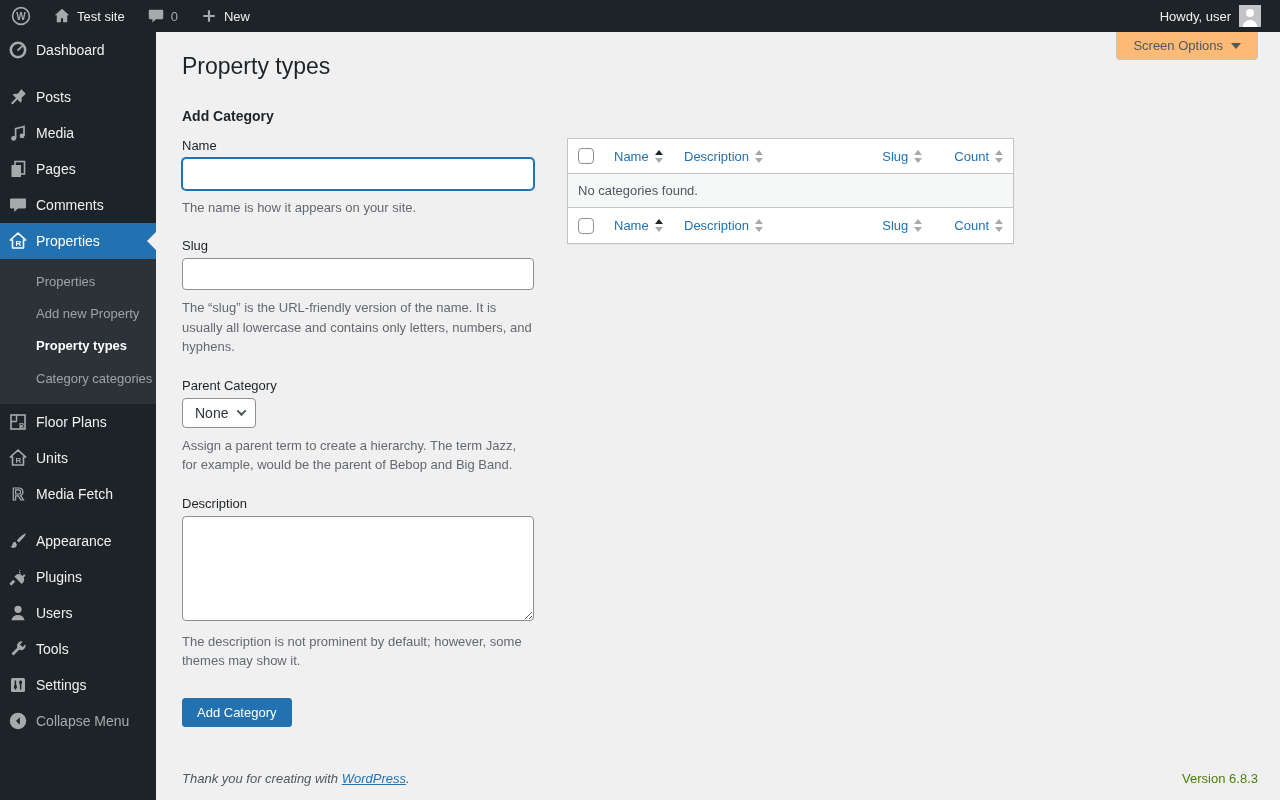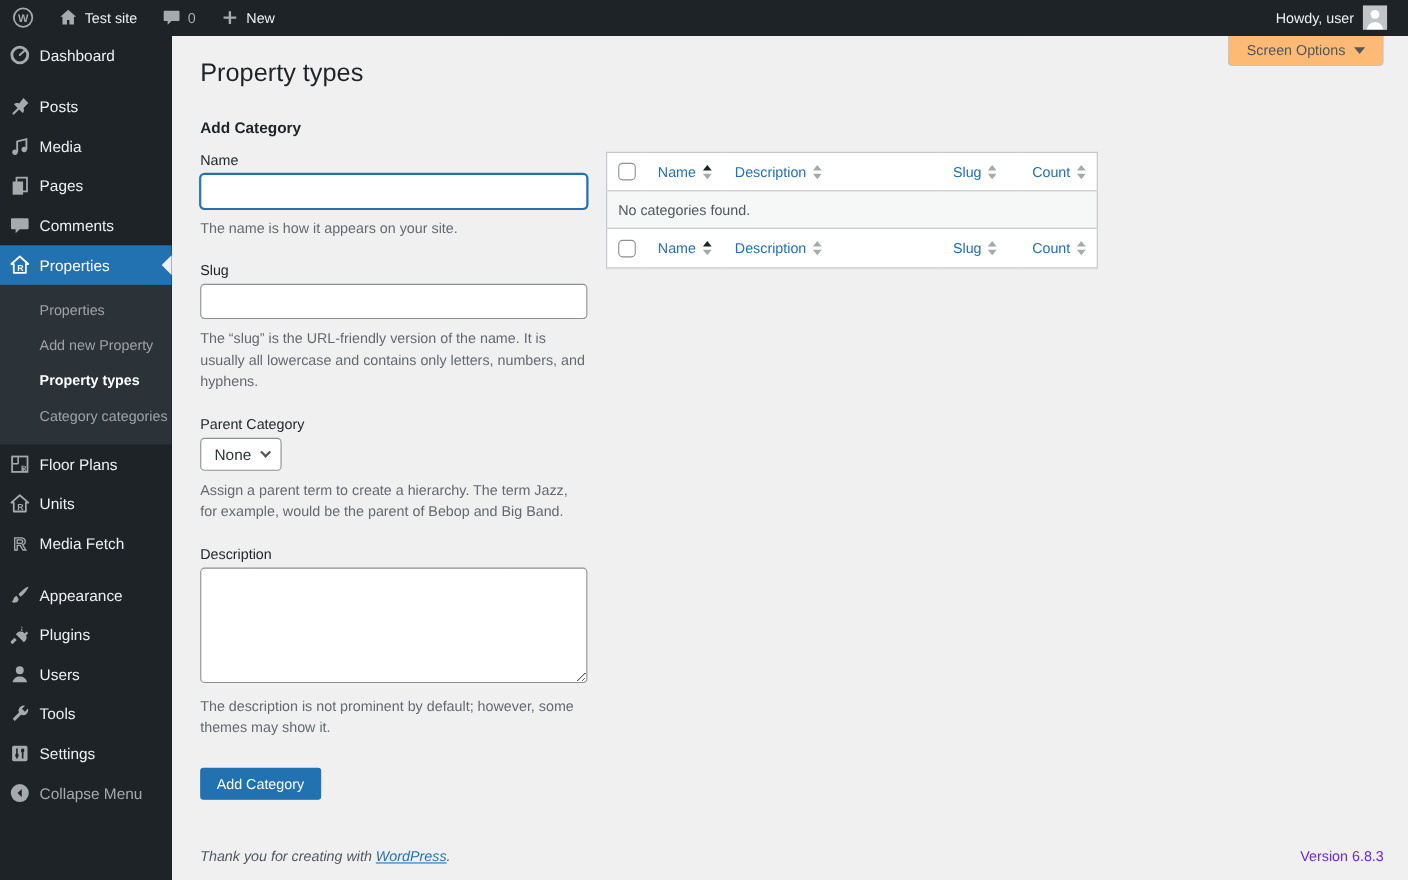--- a/index.html
+++ b/index.html
@@ -83,21 +83,21 @@
     width: 0; height: 0; display: inline-block;
     border-left: 5px solid transparent; border-right: 5px solid transparent;
     border-top: 6px solid #50575e;
   }
   h1.page-title {
     font-size: 23px; font-weight: 400; margin: 0; padding: 0;
     line-height: 1.3; color: #1d2327;
   }
   h2.add-heading { font-size: 14px; font-weight: bold; margin: 26px 0 14px; }
 
-  .columns { display: flex; gap: 17px; align-items: flex-start; }
+  .columns { display: flex; gap: 33px; align-items: flex-start; }
 
   
   .form-col { width: 352px; flex: none; }
   .form-field { margin-bottom: 21px; }
   .form-field label { display: block; margin-bottom: 5px; font-size: 13px; color: #1d2327; }
   .text-input {
     width: 100%; height: 32px; padding: 0 8px; font-size: 14px;
     font-family: "Liberation Sans", sans-serif;
     border: 1px solid #8c8f94; border-radius: 4px; background: #fff; color: #2c3338;
   }
@@ -152,21 +152,21 @@
     background: #fff; display: inline-block; vertical-align: middle; cursor: pointer;
   }
 
   
   .footer {
     margin-top: auto; display: flex; justify-content: space-between; 
     padding: 20px 0 14px;
   }
   .footer-thanks { font-style: italic; color: #50575e; font-size: 13px; }
   .footer-thanks a { color: #2271b1; text-decoration: underline; font-style: italic; }
-  .footer-version { color: #6d28d9; font-size: 13px; }
+  .footer-version { color: #4d7c0f; font-size: 13px; }
 
   svg { display: block; }
 </style>
 </head>
 <body>
 
 <div class="admin-bar">
   <div class="ab-left">
     <div class="ab-item">
       <span class="ab-icon">

